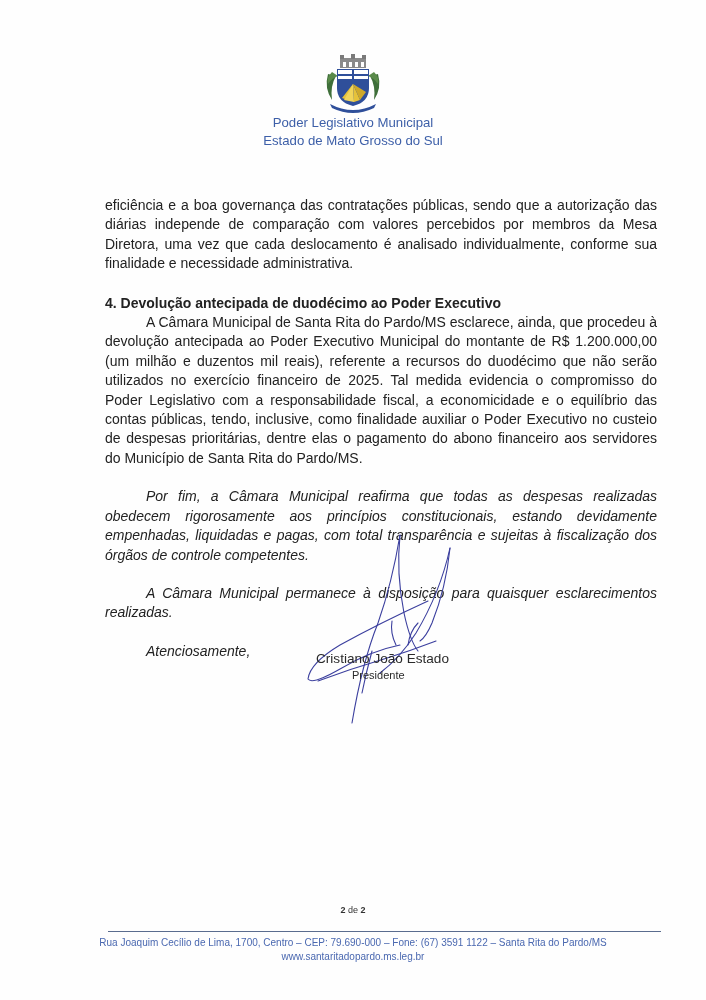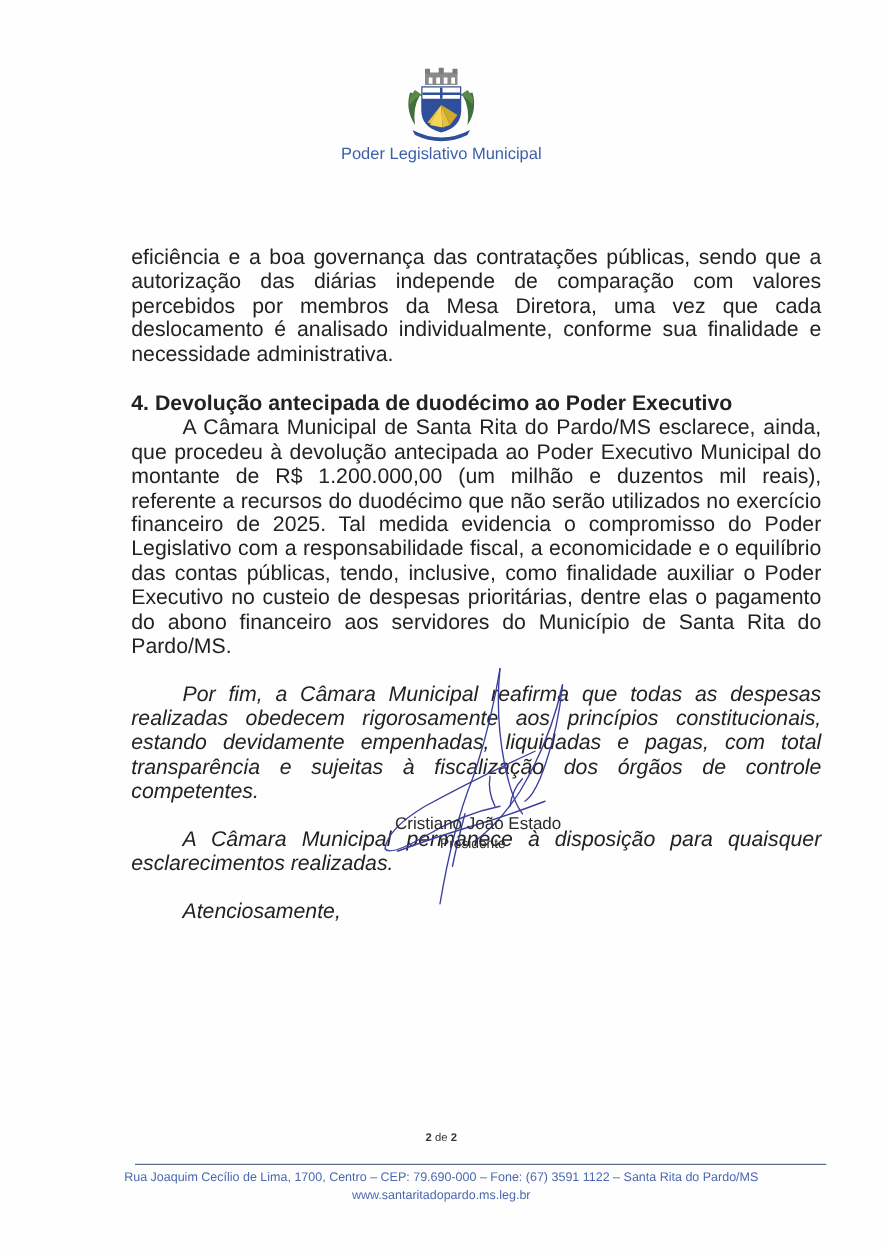--- a/index.html
+++ b/index.html
@@ -41,21 +41,21 @@
       line-height: 17.5px;
     }
     .header-lines div { white-space: nowrap; }
 
     
     .content {
       position: absolute;
       left: 105px;
       top: 196px;
       width: 552px;
-      font-size: 17px;
+      font-size: 14px;
       line-height: 19.4px;
       text-align: justify;
       color: #222;
     }
     .content p {
       margin: 0;
     }
     .indent { text-indent: 41px; }
     .gap { margin-top: 19px !important; font-style: italic; }
     .section-title {
@@ -148,20 +148,21 @@
 
       <path d="M22 44 L33 30 L28 46 Z" fill="#e6c23a"></path>
       <path d="M24 46 L33 30 L34 48 Z" fill="#f2d55a"></path>
       <path d="M33 30 L40 46 L34 48 Z" fill="#e6c23a"></path>
       <path d="M33 30 L46 38 L40 46 Z" fill="#cfa92a"></path>
 
       <path d="M10 50 Q33 62 56 50 L54 54 Q33 64 12 54 Z" fill="#2f4f9a"></path>
     </svg>
     <div class="header-lines">
       <div>Poder Legislativo Municipal</div>
+      <div>Estado de Mato Grosso do Sul</div>
     </div>
   </div>
 
   <div class="content">
     <p>eficiência e a boa governança das contratações públicas, sendo que a autorização das diárias independe de comparação com valores percebidos por membros da Mesa Diretora, uma vez que cada deslocamento é analisado individualmente, conforme sua finalidade e necessidade administrativa.</p>
     <p class="section-title">4. Devolução antecipada de duodécimo ao Poder Executivo</p>
     <p class="indent">A Câmara Municipal de Santa Rita do Pardo/MS esclarece, ainda, que procedeu à devolução antecipada ao Poder Executivo Municipal do montante de R$ 1.200.000,00 (um milhão e duzentos mil reais), referente a recursos do duodécimo que não serão utilizados no exercício financeiro de 2025. Tal medida evidencia o compromisso do Poder Legislativo com a responsabilidade fiscal, a economicidade e o equilíbrio das contas públicas, tendo, inclusive, como finalidade auxiliar o Poder Executivo no custeio de despesas prioritárias, dentre elas o pagamento do abono financeiro aos servidores do Município de Santa Rita do Pardo/MS.</p>
     <p class="indent gap">Por fim, a Câmara Municipal reafirma que todas as despesas realizadas obedecem rigorosamente aos princípios constitucionais, estando devidamente empenhadas, liquidadas e pagas, com total transparência e sujeitas à fiscalização dos órgãos de controle competentes.</p>
     <p class="indent gap">A Câmara Municipal permanece à disposição para quaisquer esclarecimentos realizadas.</p>
     <p class="indent gap">Atenciosamente,</p>

